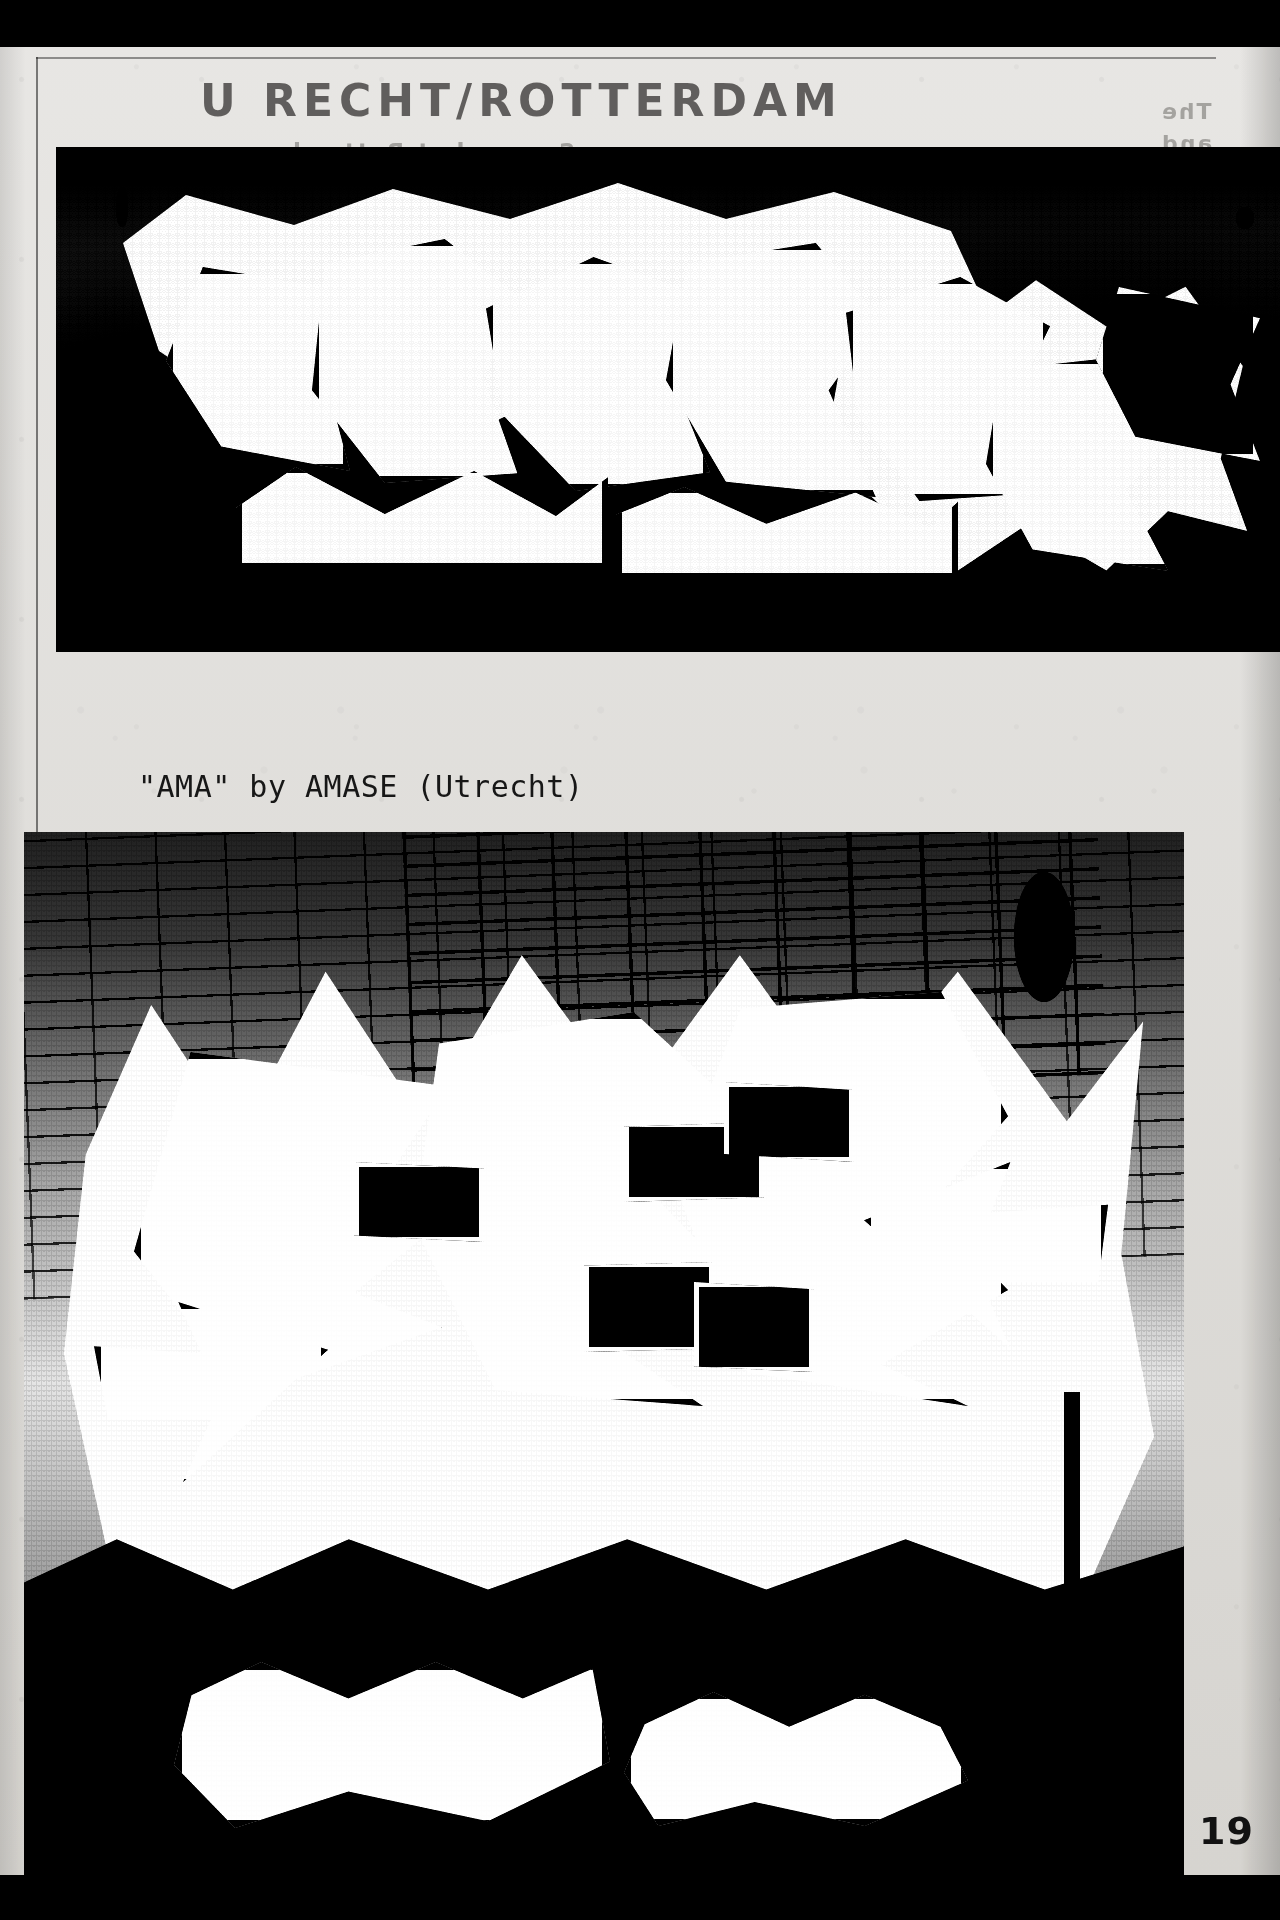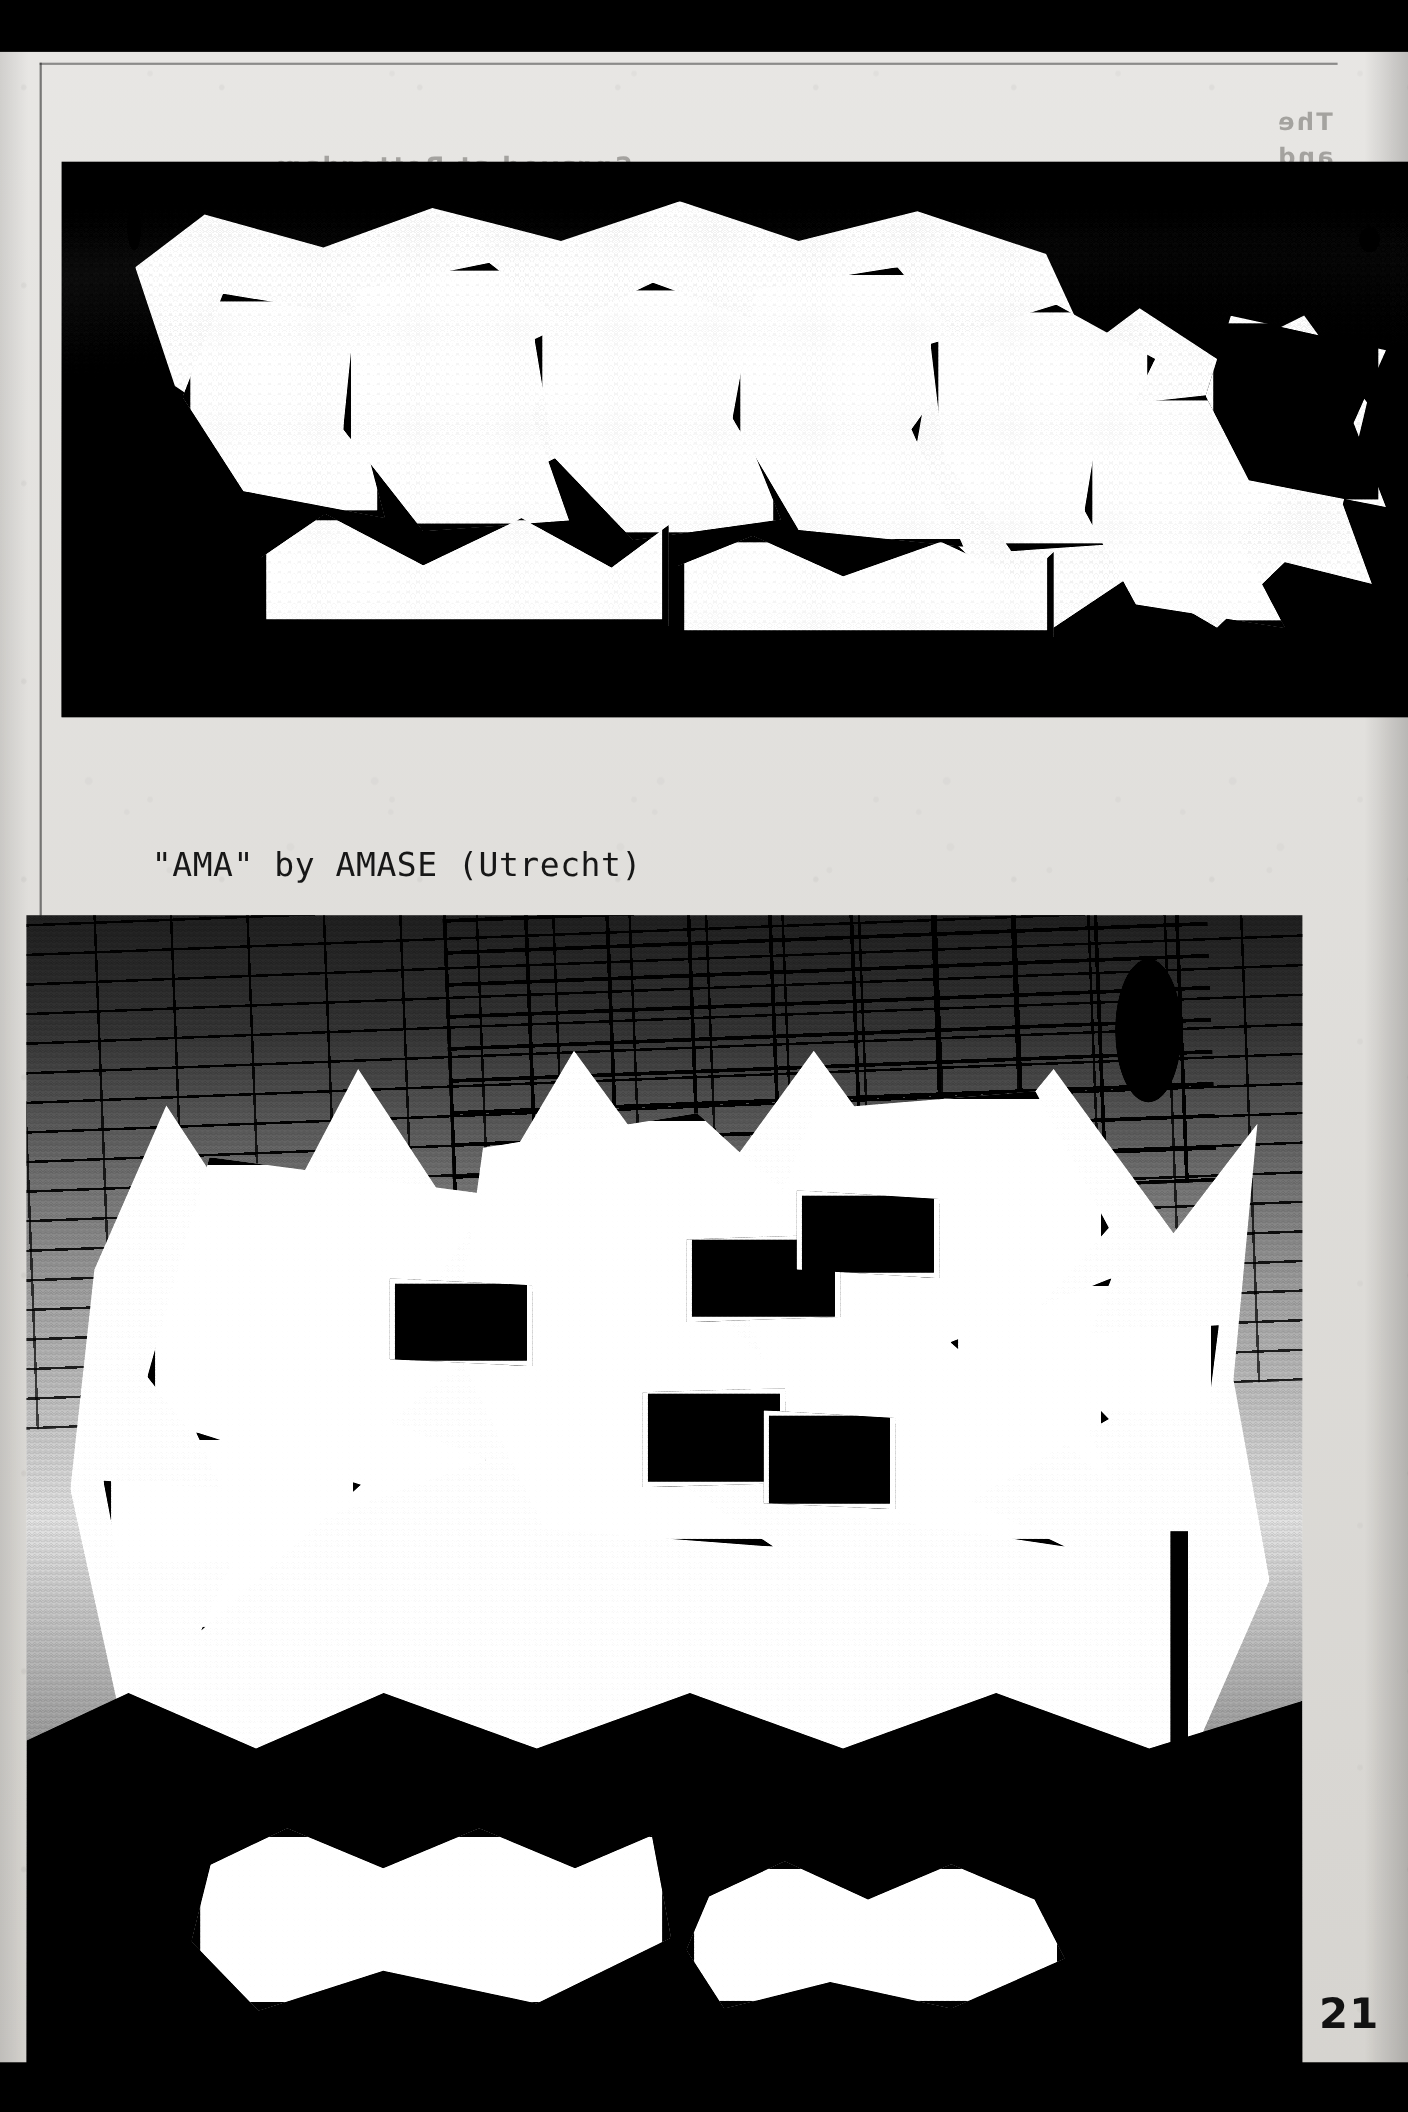--- a/index.html
+++ b/index.html
@@ -238,20 +238,21 @@
 </head>
 <body>
 
 <div class="scan-page">
 
   <div class="paper">
     <div class="grain"></div>
     <div class="sheet-edge-left"></div>
     <div class="sheet-edge-top"></div>
 
+    <div class="bleed bleed-title">U  RECHT/ROTTERDAM</div>
     <div class="bleed bleed-l1">Sprayed at Rotterdam-</div>
     <div class="bleed bleed-l2">Coolhaven, May '89</div>
     <div class="bleed bleed-r1">The</div>
     <div class="bleed bleed-r2">and</div>
     <div class="bleed bleed-r3">gra</div>
     <div class="bleed bleed-mid">GRAFFITI</div>
     <div class="bleed bleed-mid2">ZINE</div>
 
     <div class="photo photo-top">
 
@@ -328,19 +329,19 @@
       <div class="tag" style="left:150px; top:830px; width:420px; height:150px; border-width:8px;
            clip-path: polygon(4% 20%, 20% 0%, 40% 22%, 60% 0%, 80% 22%, 96% 4%, 100% 60%, 72% 96%, 40% 78%, 14% 100%, 0% 62%);"></div>
       <div class="tag" style="left:600px; top:860px; width:330px; height:120px; border-width:7px;
            clip-path: polygon(6% 24%, 26% 0%, 48% 26%, 70% 2%, 92% 26%, 100% 66%, 70% 100%, 38% 82%, 10% 100%, 0% 60%);"></div>
 
       <div class="speck" style="left:990px; top:40px; width:60px; height:130px;"></div>
       <div class="speck" style="left:1040px; top:560px; width:16px; height:420px; border-radius:0;"></div>
       <div class="noise-overlay fine"></div>
     </div>
 
-    <div class="page-number">21</div>
+    <div class="page-number">19</div>
   </div>
 
   <div class="border-top"></div>
   <div class="border-bottom"></div>
   <div class="border-right"></div>
 </div>
 
 </body></html>

